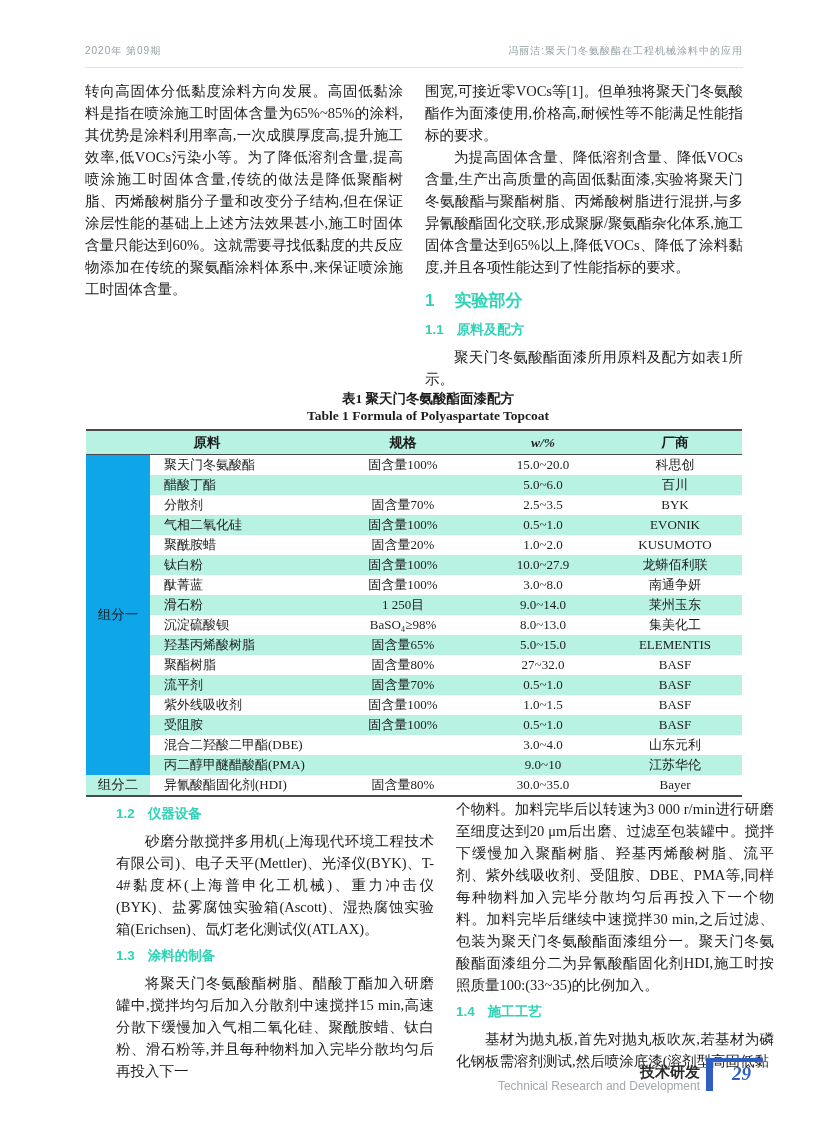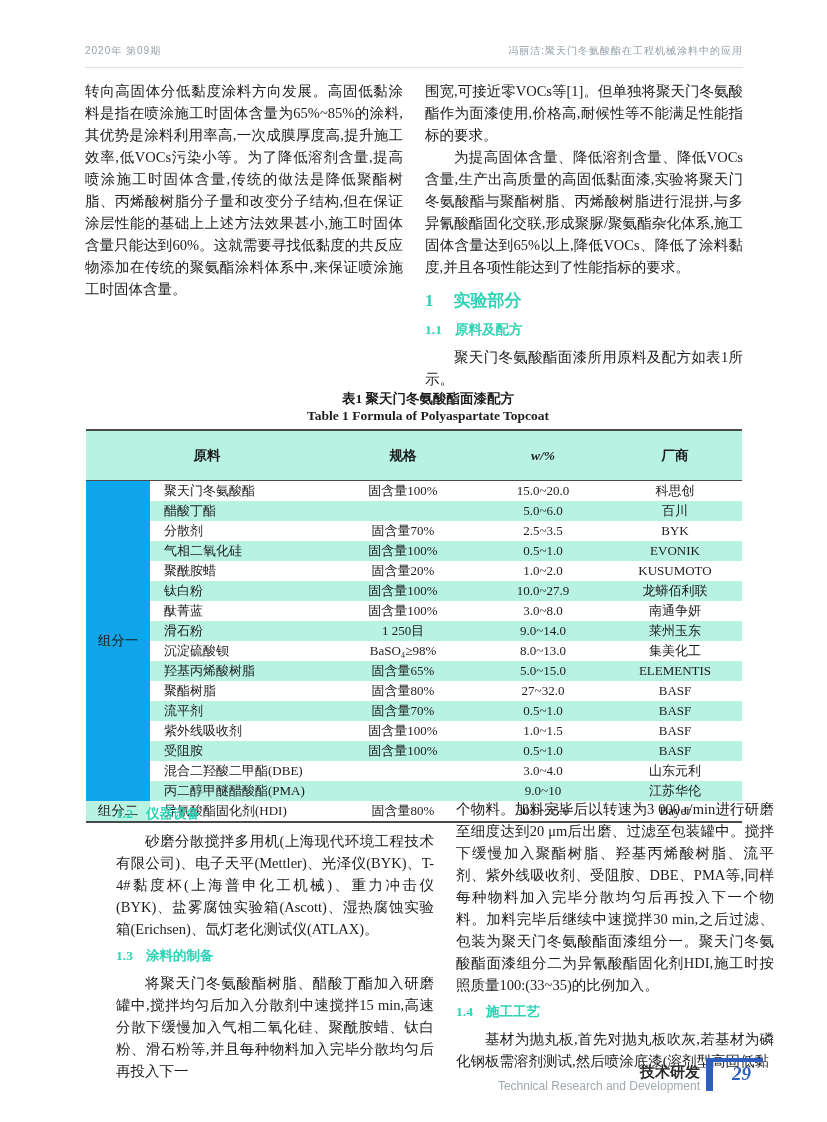--- a/index.html
+++ b/index.html
@@ -14,33 +14,33 @@
     font-family:"Liberation Sans","DejaVu Sans",sans-serif;
     font-size:10px;color:#93a1a8;letter-spacing:1px;
     padding-bottom:9px;border-bottom:1px solid #dde2e4;
   }
   .cols{position:absolute;left:85px;width:658px;display:flex;gap:22px;}
   .cols-top{top:80px;}
   .cols-bottom{top:798px;margin-left:31px;}
   .col{width:318px;font-size:14.5px;line-height:22px;text-align:justify;}
   .para{margin:0;}
   .para.indent{text-indent:2em;}
-  .heading{font-family:Liberation Serif, serif;font-weight:600;}
+  .heading{font-family:Liberation Sans, sans-serif;font-weight:600;}
   .heading .num{margin-right:16px;}
   .heading.h1{color:var(--accent);font-size:17px;margin:12px 0 7px;}
   .heading.h1 .num{margin-right:20px;}
   .heading.h2{color:var(--accent);font-size:13.5px;margin:5px 0 5px;}
   .heading.h2 .num{margin-right:13px;}
 
   .table-block{position:absolute;top:390px;left:86px;width:656px;}
   .caption{text-align:center;font-weight:bold;font-size:13.5px;line-height:17px;padding-left:28px;}
   table{width:100%;border-collapse:collapse;margin-top:5px;font-size:13px;
         border-top:2px solid #4a4a4a;border-bottom:2px solid #4a4a4a;}
   thead th{background:var(--stripe);border-bottom:1px solid #4a4a4a;
-           font-weight:bold;font-size:13.5px;height:23px;padding:13px;}
+           font-weight:bold;font-size:13.5px;height:23px;padding:0;}
   thead th.wpct{font-style:italic;}
   tbody td{height:20px;padding:0 4px;text-align:center;}
   tbody td.material{text-align:left;padding-left:14px;}
   tbody tr:nth-child(even) td:not(.group-cell){background:var(--stripe);}
   tbody tr:last-child td.group-cell{background:var(--stripe);}
   td.group-cell{text-align:center;font-size:13.5px;background:#0ea5e9;}
 
   .page-footer{position:absolute;top:1058px;right:64px;display:flex;align-items:flex-end;}
   .footer-text{text-align:right;margin-top:4px;}
   .dept-zh{font-family:"Liberation Sans","DejaVu Sans",sans-serif;font-weight:bold;

